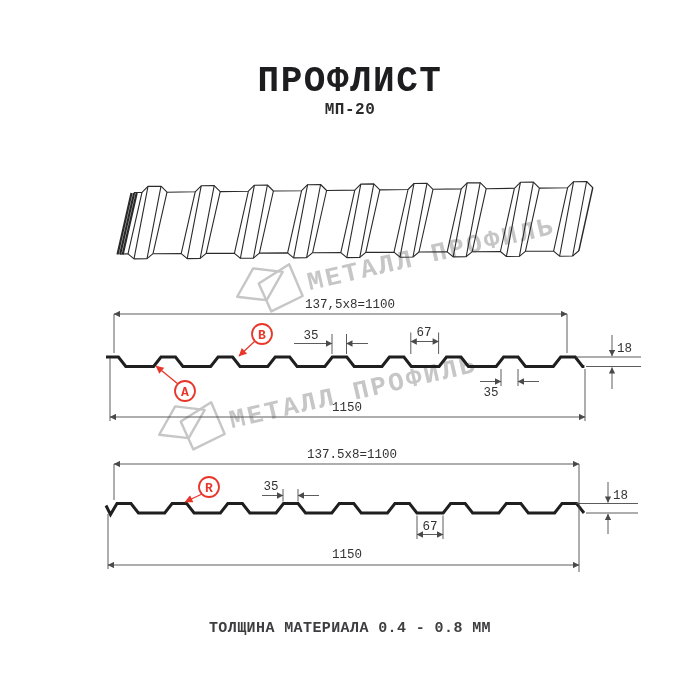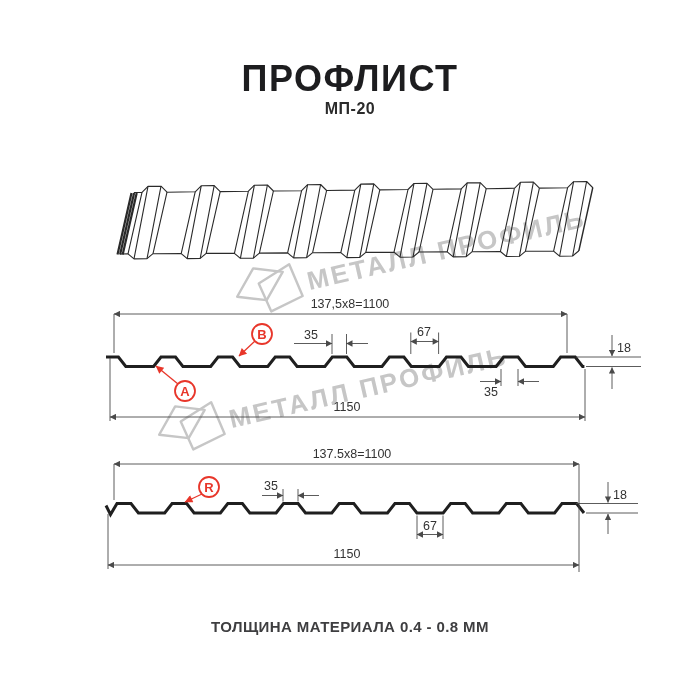--- a/index.html
+++ b/index.html
@@ -4,21 +4,21 @@
 <style>
   :root{
     --ink:#1f1f1f;
     --dim:#4a4a4a;
     --red:#e8362a;
     --wm:#c6c6c6;
     --txt:#3e3e40;
   }
   html,body{margin:0;padding:0;background:#ffffff;}
   .stage{width:700px;height:700px;background:#fff;position:relative;overflow:hidden;
-         font-family:Liberation Sans, sans-serif;}
+         font-family:Liberation Mono, monospace;}
   svg{display:block;}
   .title{font-size:36px;font-weight:800;letter-spacing:1.5px;fill:#1d1d1f;}
   .subtitle{font-size:16px;font-weight:700;letter-spacing:.5px;fill:#2b2b2b;}
   .footer{font-size:15px;font-weight:700;letter-spacing:.4px;fill:var(--txt);}
   .dimtxt{font-size:12.5px;fill:#333;}
   .lbltxt{font-size:13px;font-weight:700;fill:var(--red);}
   .wmtxt{font-size:26px;font-weight:800;letter-spacing:2.5px;fill:var(--wm);}
   .dimline{stroke:var(--dim);stroke-width:.9;fill:none;}
   .profile{stroke:var(--ink);stroke-width:3;fill:none;stroke-linejoin:miter;}
   .sheet{stroke:#2a2a2a;stroke-width:1.1;fill:none;stroke-linejoin:round;}

